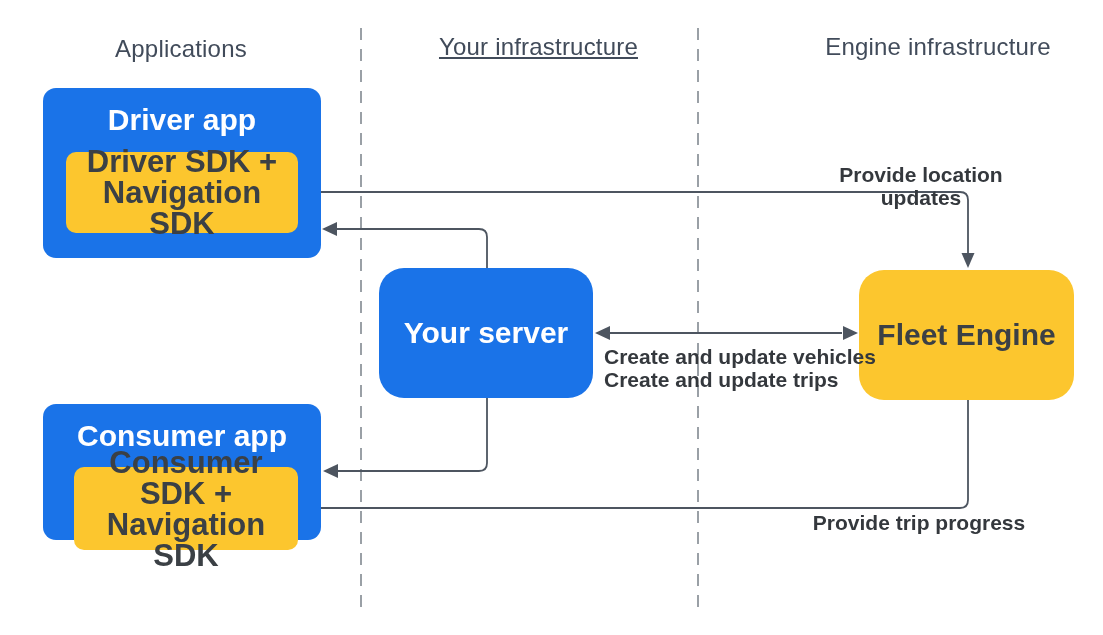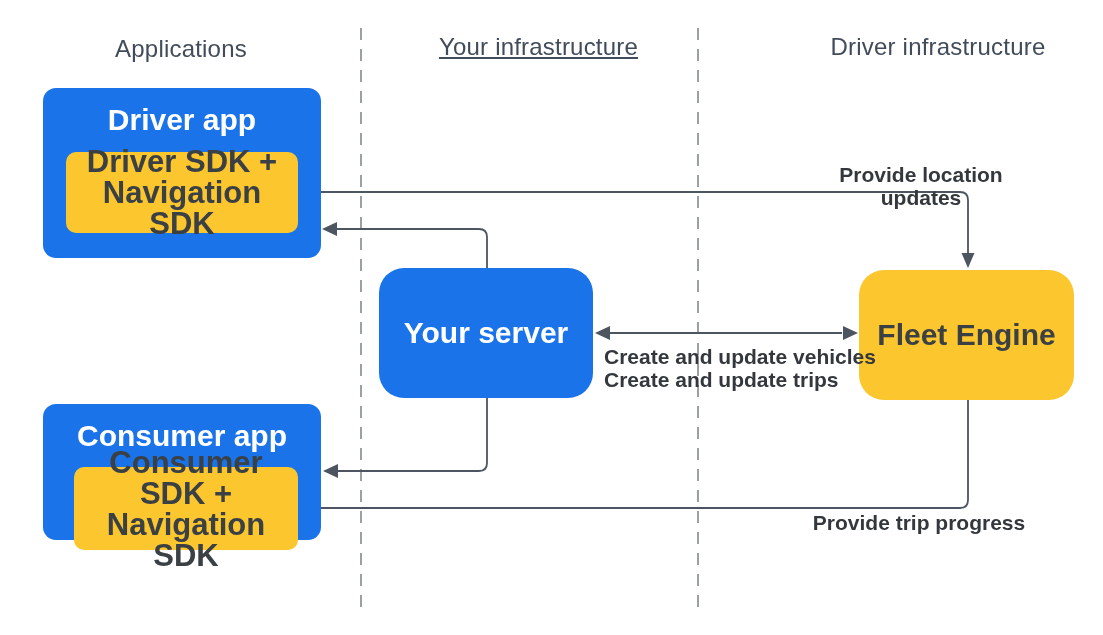--- a/index.html
+++ b/index.html
@@ -115,21 +115,21 @@
   }
   .edge-label.centered { text-align: center; }
 </style>
 </head>
 <body>
 
 <div class="canvas">
 
   <div class="col-header" style="left:55px; top:35px; width:240px;">Applications</div>
   <div class="col-header" style="left:405px; top:33px; width:255px;text-decoration:underline;">Your infrastructure</div>
-  <div class="col-header" style="left:802px; top:33px; width:260px;">Driver infrastructure</div>
+  <div class="col-header" style="left:802px; top:33px; width:260px;">Engine infrastructure</div>
 
   <div class="divider" style="left:354px;"></div>
   <div class="divider" style="left:691px;"></div>
 
   <svg class="connectors" width="1103" height="635" viewBox="0 0 1103 635">
     <g>
       <path d="M292 192 H954 Q962 192 962 200 V254"></path>
       <polygon points="962,268 955.5,253 968.5,253"></polygon>
     </g>
     <g>

